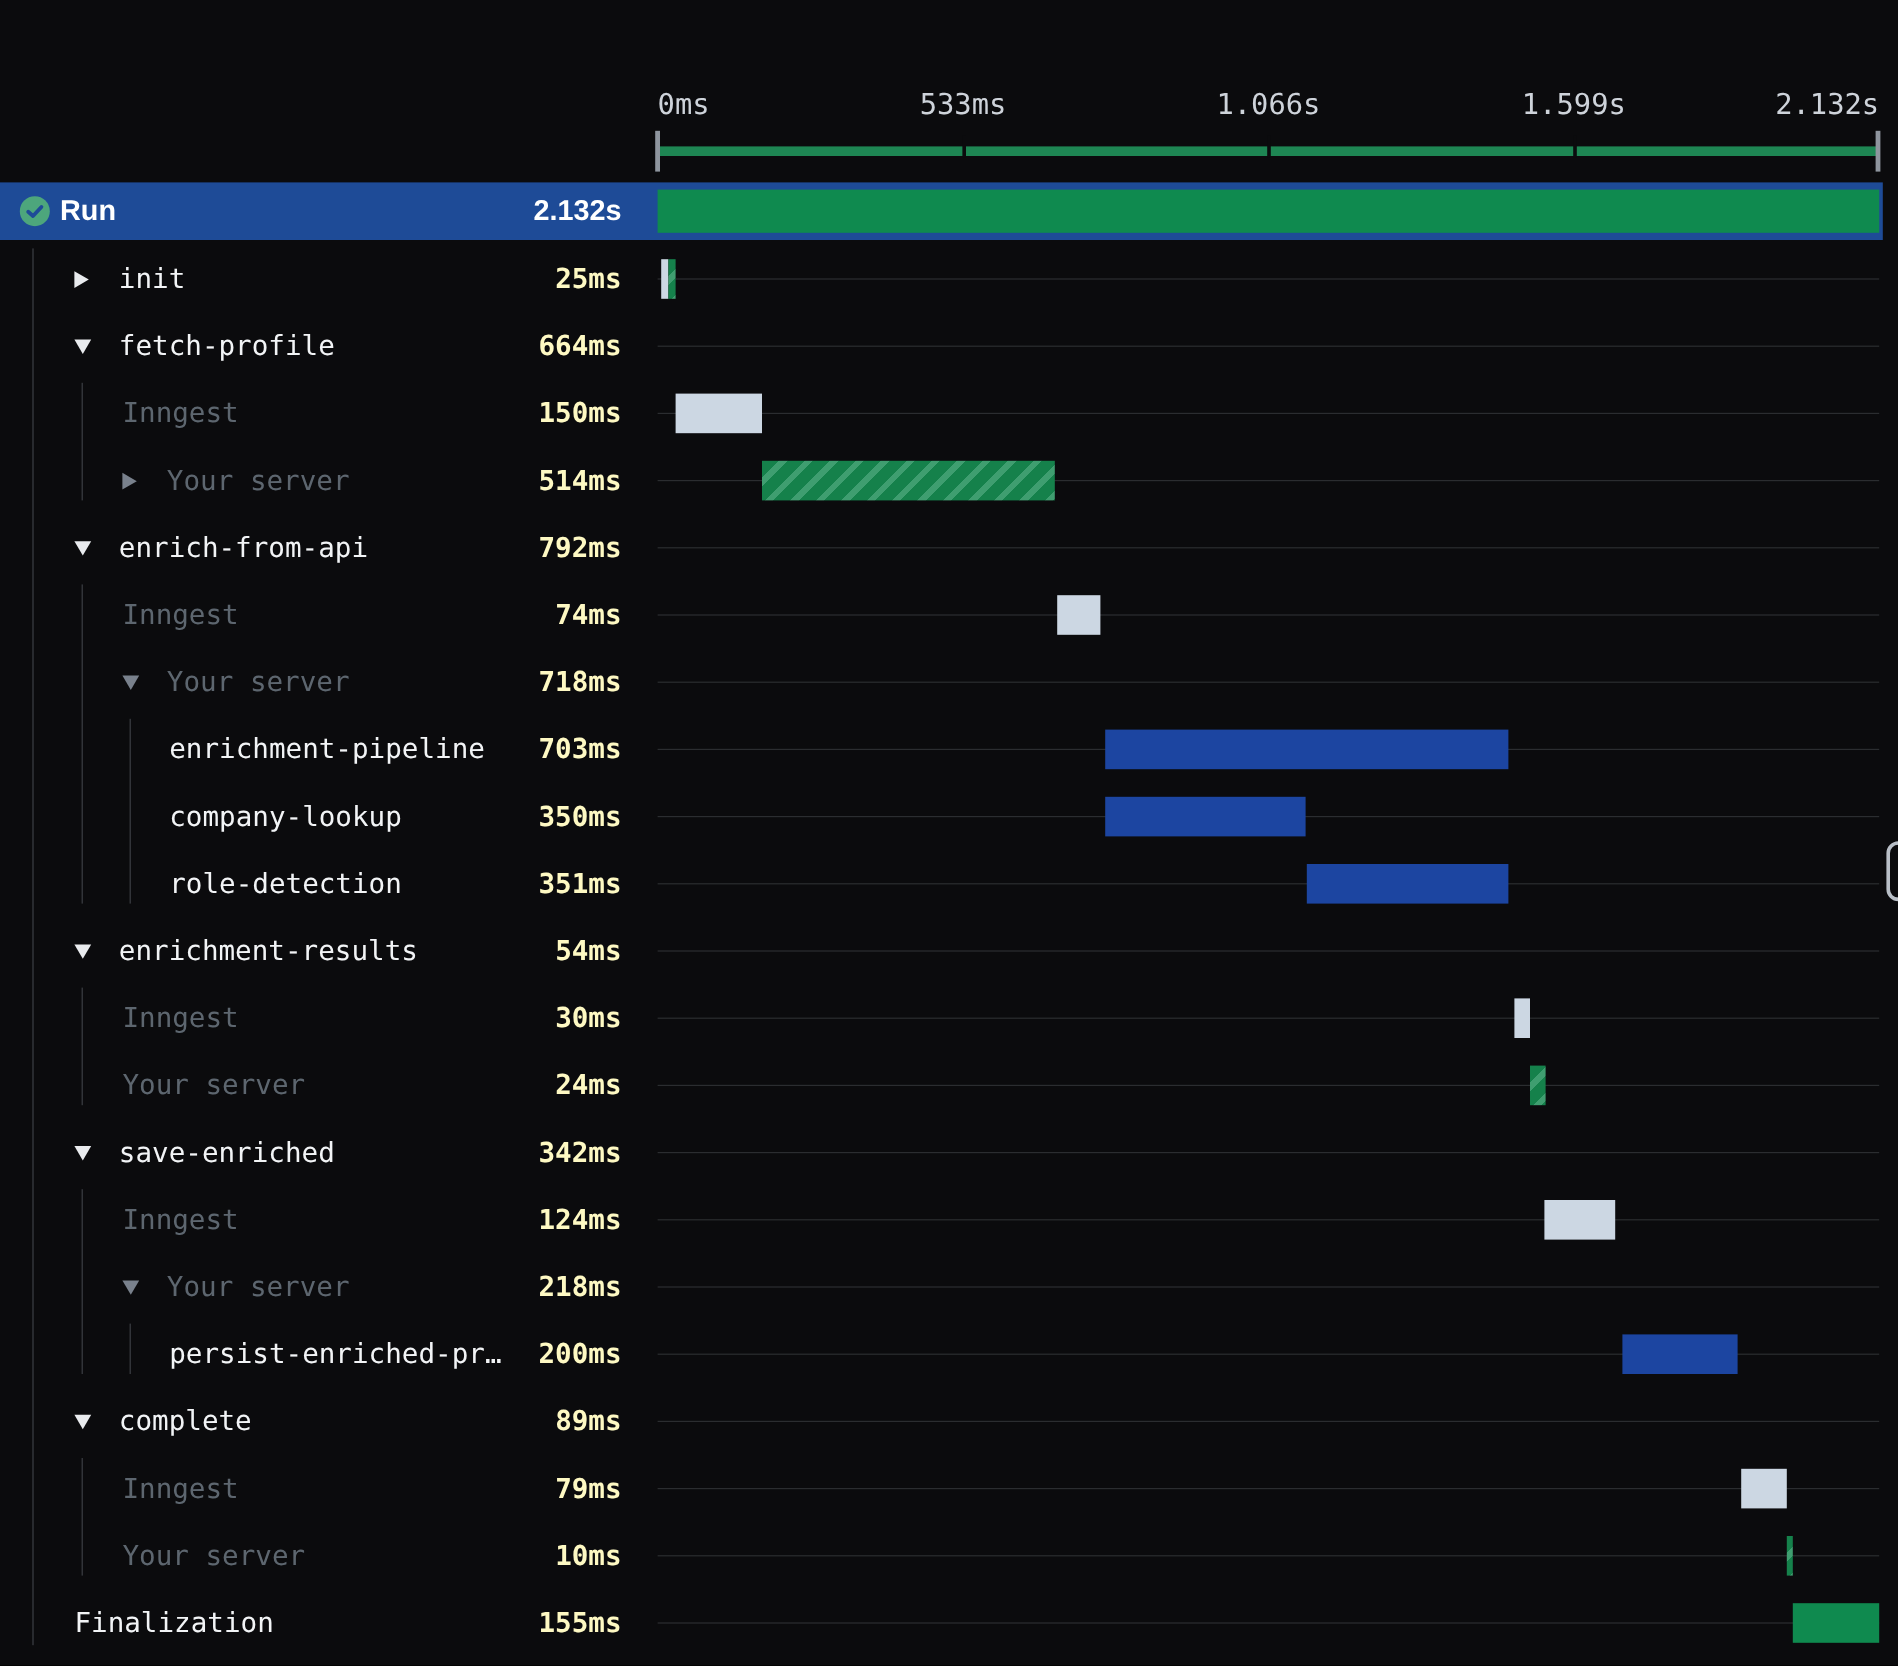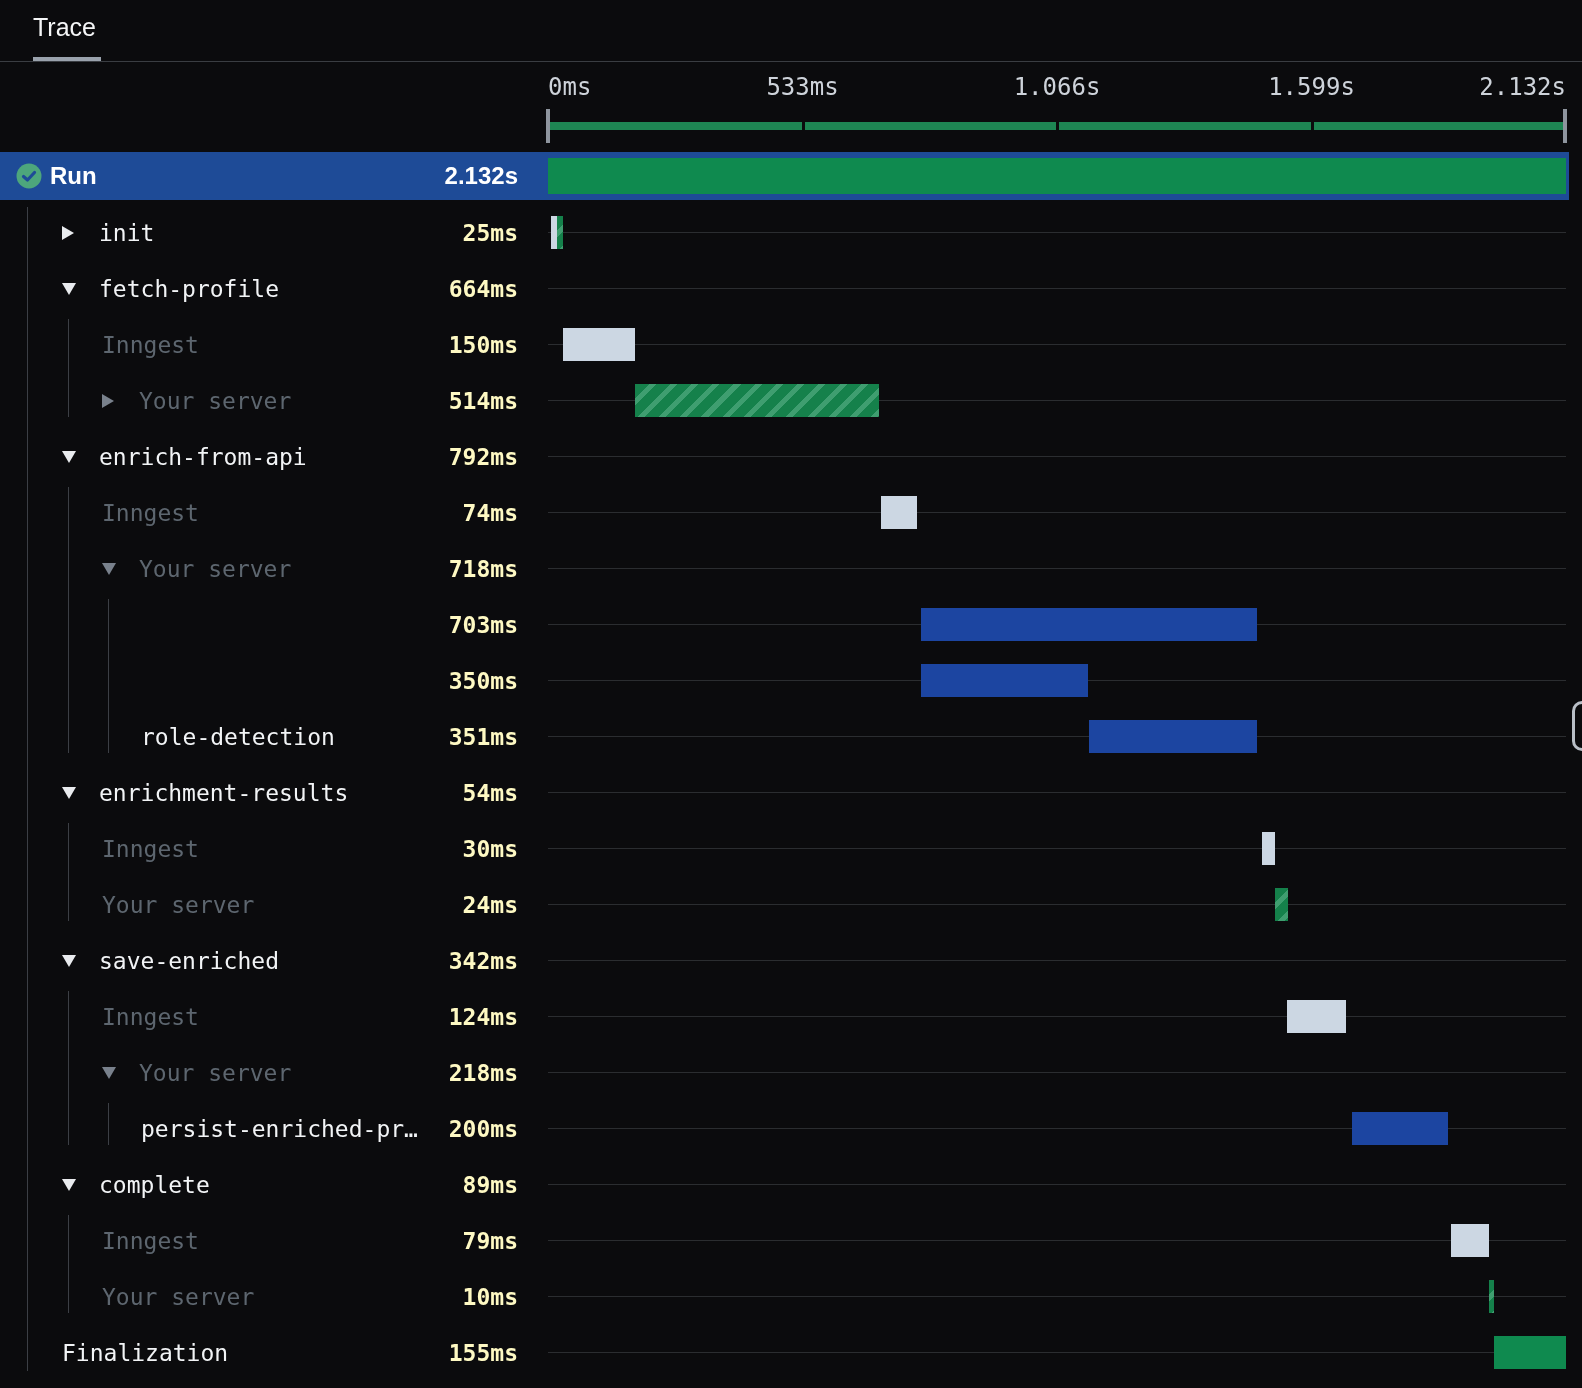--- a/index.html
+++ b/index.html
@@ -79,26 +79,20 @@
   .scroll-handle {
     position:absolute; top:701px; right:-10px; width:20px; height:50px;
     border:3px solid #b9bfc7; border-radius:10px; background:transparent;
   }
 </style>
 </head>
 <body>
 
 <div class="app">
 
-  <div class="tabs-header">
-    <div class="tab">
-      <span>Trace</span>
-    </div>
-    <div class="tab-underline"></div>
-  </div>
 
   <div id="axis">
       <span class="axis-label" style="left: 548px;">0ms</span>
       <span class="axis-label" style="left: 802.5px; transform: translateX(-50%);">533ms</span>
       <span class="axis-label" style="left: 1057px; transform: translateX(-50%);">1.066s</span>
       <span class="axis-label" style="left: 1311.5px; transform: translateX(-50%); text-align: center;">1.599s</span>
       <span class="axis-label" style="left: 1566px; transform: translateX(-100%);">2.132s</span>
     </div>
   <div>
     <div class="minimap-line"></div>
@@ -162,25 +156,27 @@
         <div class="bar bar-queue" style="left: 881.285px; width: 35.8114px;"></div>
       </div>
       <div class="row" style="top: 336px;">
         <div class="track"></div>
         <div class="caret caret-down caret-dim" style="left: 102px;"></div>
         <span class="label dim" style="left: 139px;">Your server</span>
         <span class="duration">718ms</span>
       </div>
       <div class="row" style="top: 392px;">
         <div class="track"></div>
+        <span class="label" style="left: 141px;">enrichment-pipeline</span>
         <span class="duration">703ms</span>
         <div class="bar bar-execution" style="left: 920.917px; width: 335.673px;"></div>
       </div>
       <div class="row" style="top: 448px;">
         <div class="track"></div>
+        <span class="label" style="left: 141px;">company-lookup</span>
         <span class="duration">350ms</span>
         <div class="bar bar-execution" style="left: 920.917px; width: 167.12px;"></div>
       </div>
       <div class="row" style="top: 504px;">
         <div class="track"></div>
         <span class="label" style="left: 141px;">role-detection</span>
         <span class="duration">351ms</span>
         <div class="bar bar-execution" style="left: 1088.99px; width: 167.598px;"></div>
       </div>
       <div class="row" style="top: 560px;">

